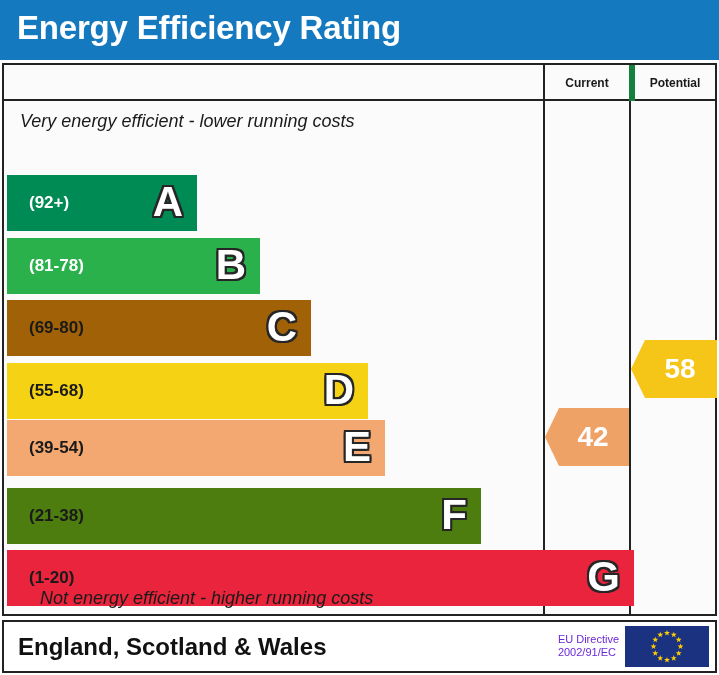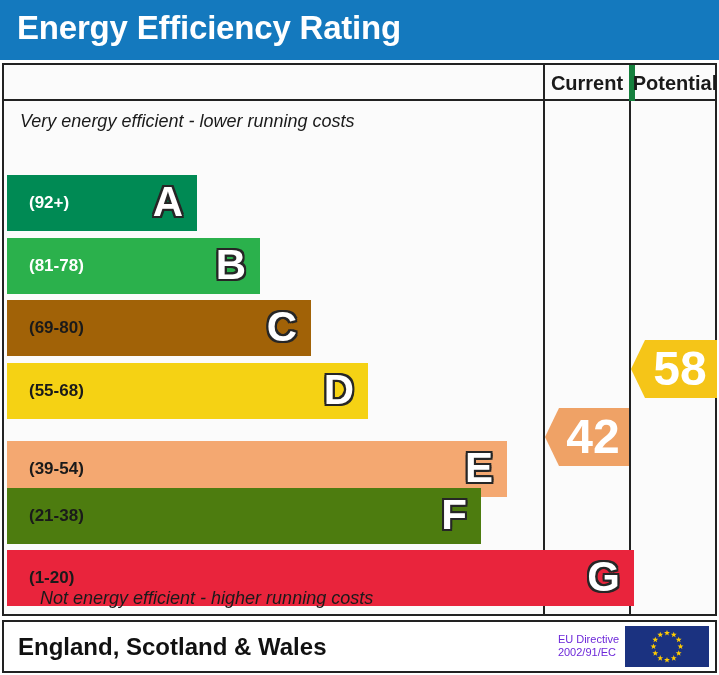--- a/index.html
+++ b/index.html
@@ -37,21 +37,21 @@
   }
   
   .hdr-row{
     position:absolute;left:0;top:0;width:100%;height:36px;
     box-sizing:border-box;
     border-bottom:2px solid #222222;
   }
   .hdr-cell{
     position:absolute;top:0;height:36px;
     display:flex;align-items:center;justify-content:center;
-    font-size:20px;font-weight:bold;color:#1a1a1a;
+    font-size:12px;font-weight:bold;color:#1a1a1a;
   }
   .hdr-current{left:539px;width:86px;border-left:2px solid #222222;box-sizing:border-box;}
   .hdr-potential{left:625px;width:86px;border-left:6px solid #15803d;box-sizing:border-box;}
 
   
   .vdiv{
     position:absolute;top:36px;width:2px;height:515px;background:#222222;
   }
   .vdiv-1{left:539px;}
   .vdiv-2{left:625px;}
@@ -94,21 +94,21 @@
   .txt-white{color:#ffffff;}
   .txt-dark{color:#1a1a1a;}
 
   
   .rating{
     position:absolute;height:58px;
     clip-path:polygon(14px 0, 100% 0, 100% 100%, 14px 100%, 0 50%);
     display:flex;align-items:center;justify-content:center;
   }
   .rating span{
-    font-size:48px;font-weight:bold;color:#ffffff;
+    font-size:28px;font-weight:bold;color:#ffffff;
     padding-left:12px;line-height:1;
   }
 
   
   .footer{
     position:absolute;left:2px;top:620px;
     width:715px;height:53px;
     box-sizing:border-box;
     border:2px solid #222222;
     background:#ffffff;
@@ -161,21 +161,21 @@
           <div class="band-letter">B</div>
         </div>
         <div class="band" style="top: 125px; width: 304px; background: #a16207;">
           <div class="band-range txt-dark">(69-80)</div>
           <div class="band-letter">C</div>
         </div>
         <div class="band" style="top: 187.5px; width: 361px; background: rgb(245, 210, 20);">
           <div class="band-range txt-dark">(55-68)</div>
           <div class="band-letter">D</div>
         </div>
-        <div class="band" style="top: 266px; width: 500px; background: rgb(244, 168, 113);">
+        <div class="band" style="top: 245px; width: 378px; background: rgb(244, 168, 113);">
           <div class="band-range txt-dark">(39-54)</div>
           <div class="band-letter">E</div>
         </div>
         <div class="band" style="top: 312.5px; width: 474px; background: #4d7c0f;">
           <div class="band-range txt-dark">(21-38)</div>
           <div class="band-letter">F</div>
         </div>
         <div class="band" style="top: 375px; width: 627px; background: rgb(233, 36, 60);">
           <div class="band-range txt-dark">(1-20)</div>
           <div class="band-letter">G</div>

